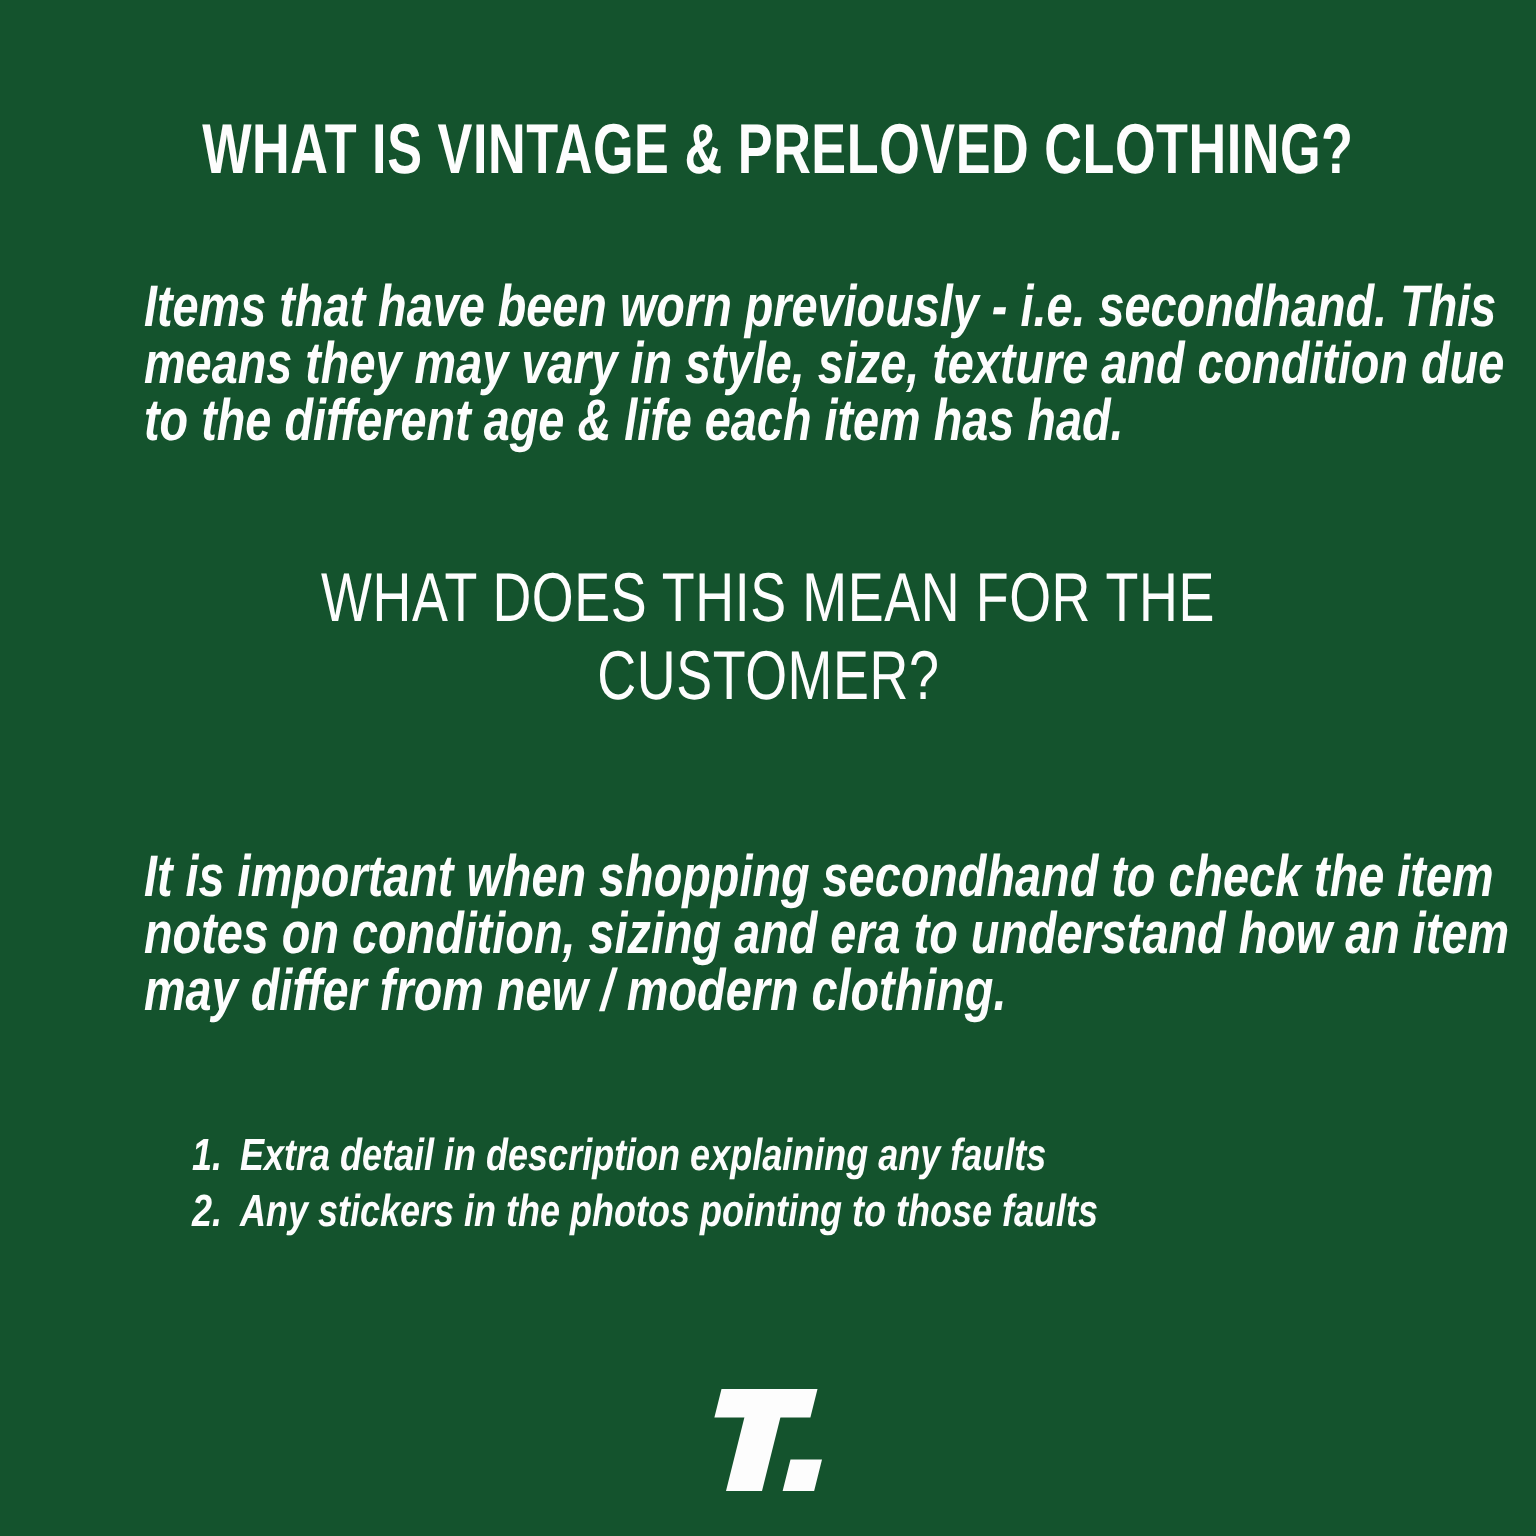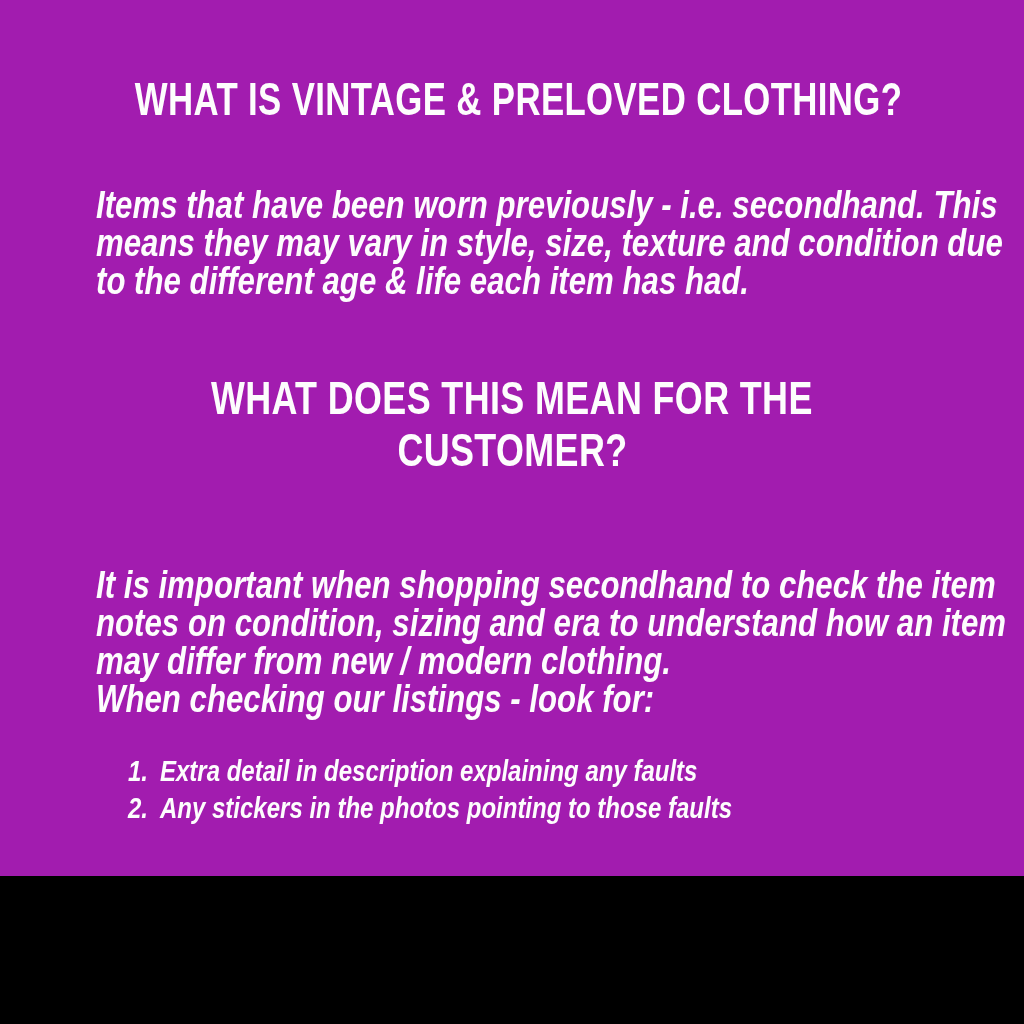--- a/index.html
+++ b/index.html
@@ -1,20 +1,20 @@
 <!DOCTYPE html>
 <html><head>
 <meta charset="utf-8">
 <style>
   html, body { margin: 0; padding: 0; background: #000; }
   .canvas {
     position: relative;
     width: 1024px;
-    height: 876px;
-    background: #a21caf;
+    height: 1024px;
+    background: #14532d;
     color: #fdfdfd;
     font-family: "Liberation Sans", sans-serif;
     overflow: hidden;
   }
 
   
   .title {
     position: absolute;
     top: 72px;
     left: 0;
@@ -30,21 +30,21 @@
     transform-origin: 50% 50%;
     white-space: nowrap;
     letter-spacing: 0.5px;
   }
   .subtitle {
     position: absolute;
     top: 372px;
     left: 0;
     width: 1024px;
     text-align: center;
-    font-weight: 700;
+    font-weight: 400;
     font-size: 46px;
     line-height: 52px;
   }
   .subtitle .scale {
     display: inline-block;
     transform: scaleX(0.78);
     transform-origin: 50% 50%;
     white-space: nowrap;
     letter-spacing: 0.5px;
   }
@@ -120,23 +120,20 @@
     <span class="scale">WHAT DOES THIS MEAN FOR THE</span><br>
     <span class="scale">CUSTOMER?</span>
   </div>
 
   <div class="para" id="customer-info">
     <div class="line">It is important when shopping secondhand to check the item</div>
     <div class="line">notes on condition, sizing and era to understand how an item</div>
     <div class="line">may differ from new / modern clothing.</div>
   </div>
 
-  <div class="para" id="listings-intro">
-    <div class="line">When checking our listings - look for:</div>
-  </div>
 
   <div class="checklist">
     <div class="row">
       <span class="num">1.</span>
       <span class="txt">Extra detail in description explaining any faults</span>
     </div>
     <div class="row">
       <span class="num">2.</span>
       <span class="txt">Any stickers in the photos pointing to those faults</span>
     </div>

